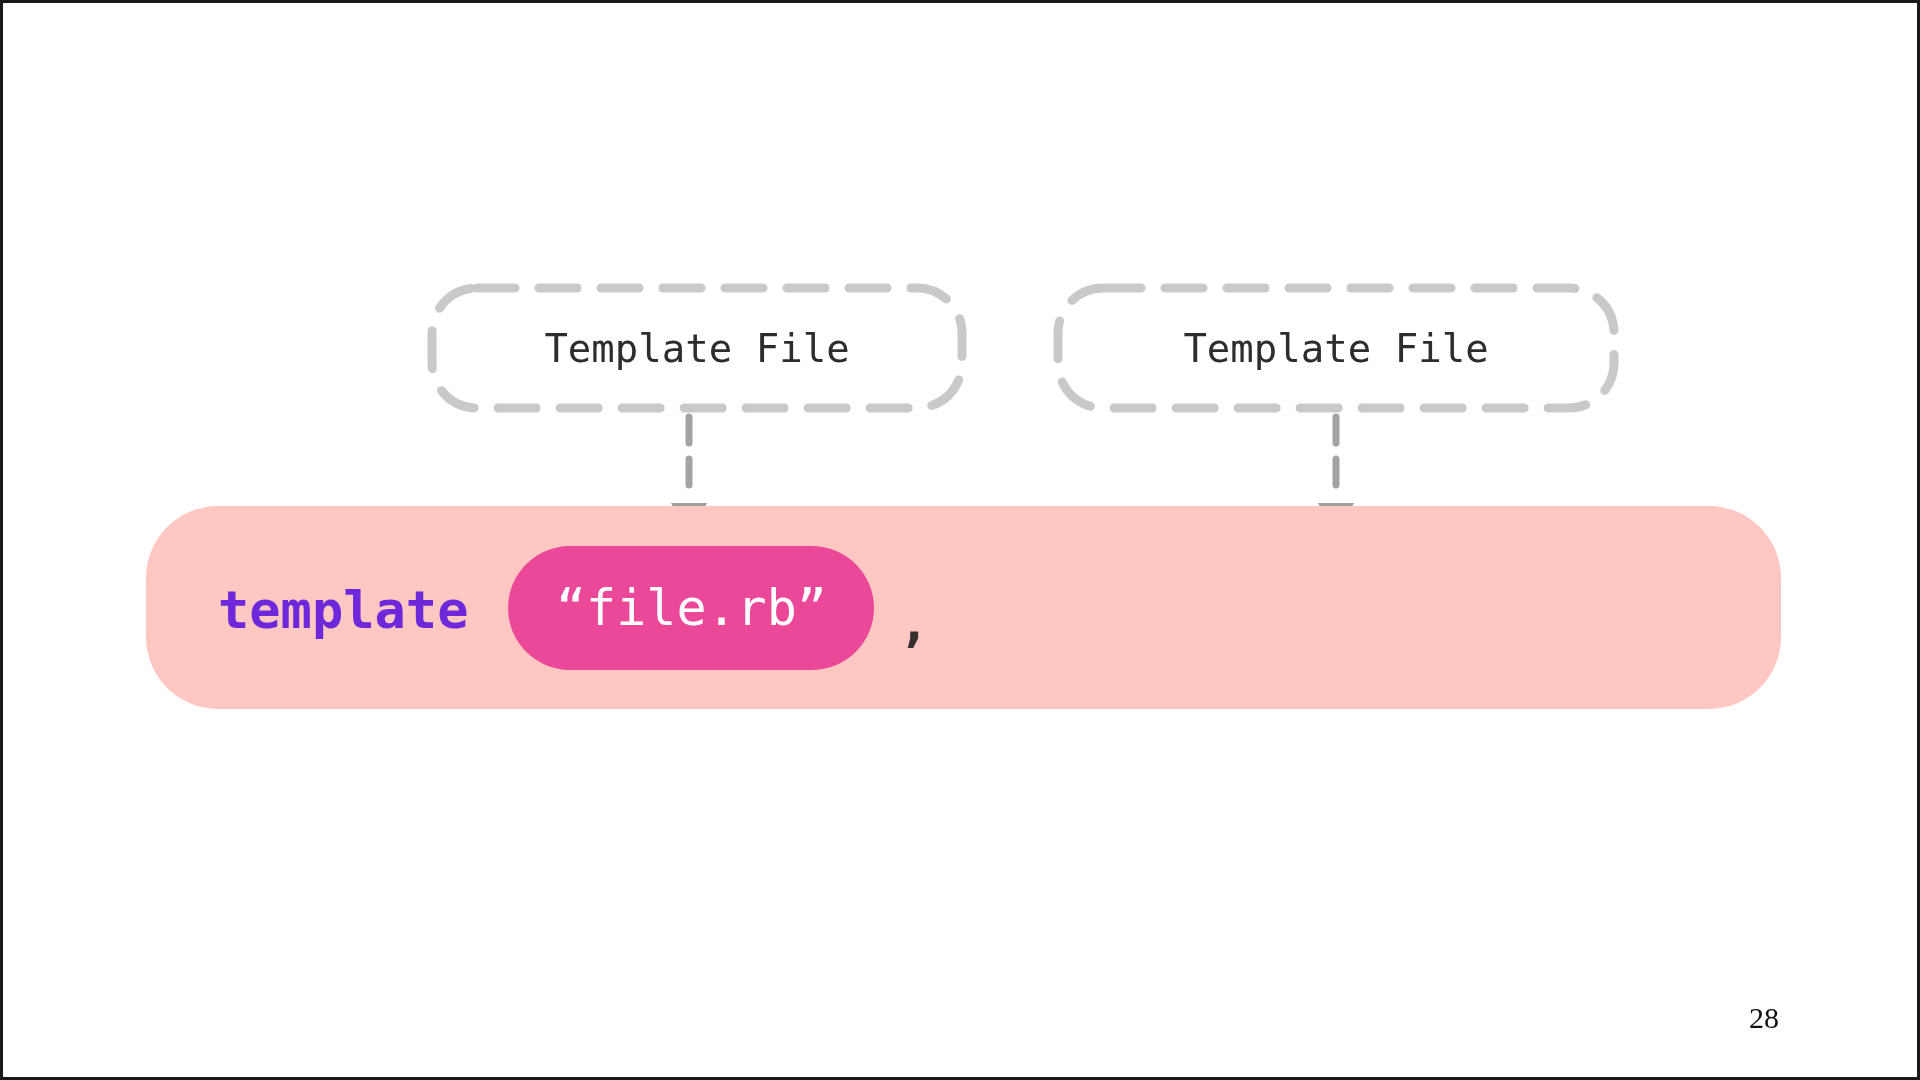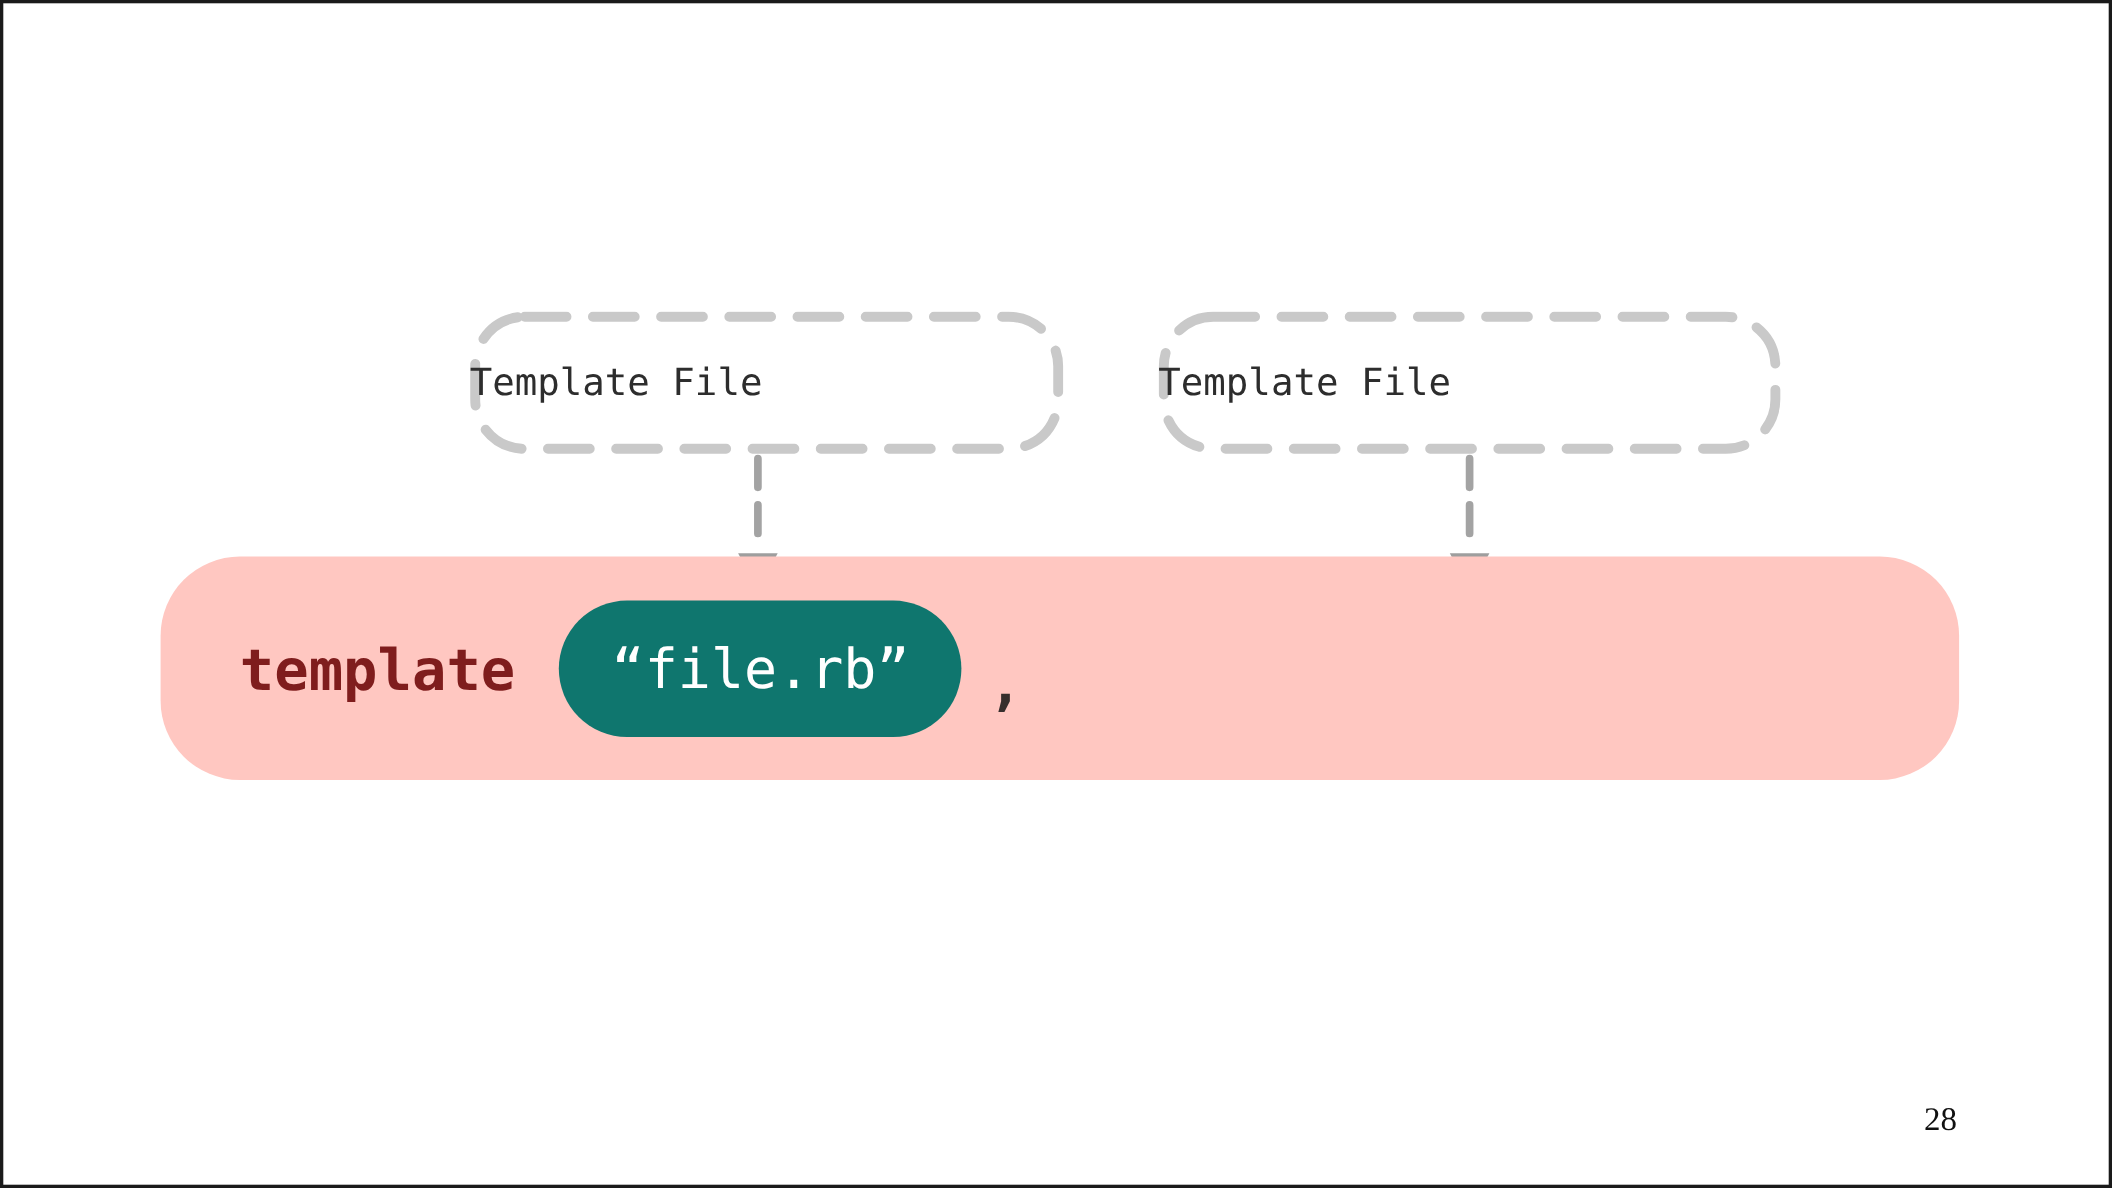--- a/index.html
+++ b/index.html
@@ -21,22 +21,22 @@
   .dashed-box-svg {
     position: absolute;
     top: 280px;
   }
   .dashed-label {
     position: absolute;
     top: 280px;
     height: 130px;
     display: flex;
     align-items: center;
-    justify-content: flex-start;
-    font-size: 34px;
+    justify-content: center;
+    font-size: 39px;
     color: #2d2d2d;
     letter-spacing: 0;
     white-space: nowrap;
   }
   #label-box-1 { left: 424px; width: 540px; }
   #label-box-2 { left: 1050px; width: 566px; }
   #box-svg-1 { left: 424px; }
   #box-svg-2 { left: 1050px; }
 
   .arrow-svg {
@@ -59,36 +59,36 @@
     border-radius: 72px;
     display: flex;
     align-items: center;
     box-sizing: border-box;
     padding-left: 72px;
     white-space: nowrap;
   }
   .code-keyword {
     font-size: 52px;
     font-weight: bold;
-    color: #7f1d1d;
+    color: #6d28d9;
     margin-right: 40px;
     position: relative;
     top: 2px;
   }
   .pill {
     display: flex;
     align-items: center;
     justify-content: center;
     height: 124px;
     border-radius: 62px;
     color: #ffffff;
     font-size: 50px;
     flex: 0 0 auto;
   }
-  .pill-gray { width: 366px; background: #0f766e; }
+  .pill-gray { width: 366px; background: #ec4899; }
   .pill-red  { width: 795px; background: #f4340c; }
   .code-comma {
     font-size: 52px;
     font-weight: bold;
     color: #362f2d;
     margin-left: 24px;
     margin-right: 34px;
     position: relative;
     top: 15px;
   }

